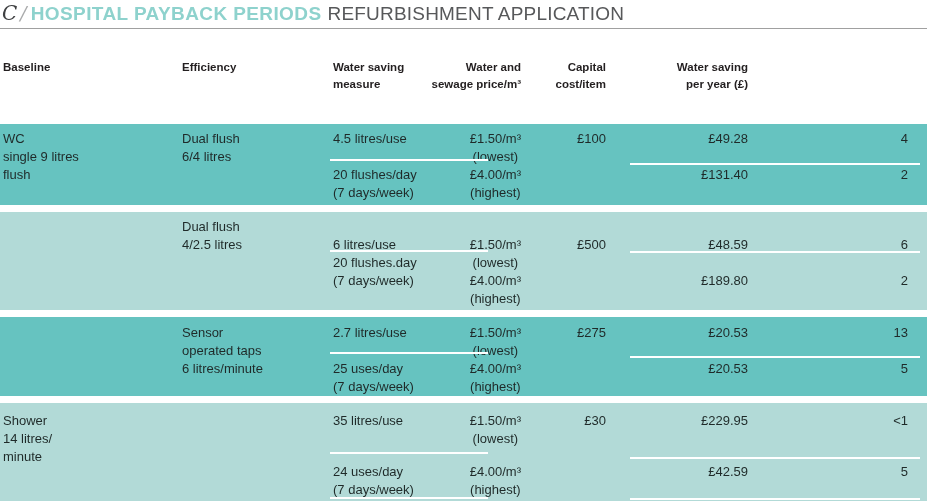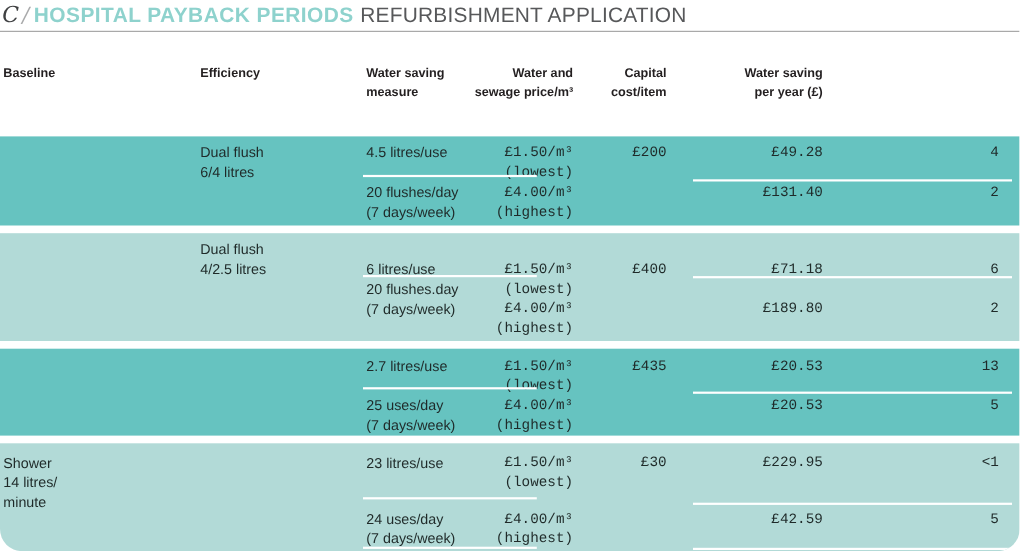--- a/index.html
+++ b/index.html
@@ -1,38 +1,38 @@
 <!DOCTYPE html>
 <html style="--band_dark: #66c3c0; --band_light: #b2dad7; --title_teal: #8ed2cd; --title_gray: #57585a; --header_text: #231f20; --text_dark: #1f2a29; --divider: #ffffff; --rule_gray: #a0a0a0;"><head>
 <meta charset="utf-8">
 <style>
   html,body { margin:0; padding:0; background:#ffffff; }
   .page {
     position:relative; width:927px; height:501px; background:#ffffff;
-    font-family:"Liberation Sans", sans-serif; overflow:hidden;border-radius:20px;
+    font-family:"Liberation Sans", sans-serif; overflow:hidden;
   }
   .titlebar { position:absolute; left:0; top:0; width:927px; height:27px; line-height:27px; white-space:nowrap; }
   .t-index { font-family:"DejaVu Serif", serif; font-style:italic; font-size:20px; color:#3f4042; margin-left:2px; }
   .t-slash { font-family:"DejaVu Serif", serif; font-style:italic; font-size:19px; color:#a9aaab; margin:0 4px 0 3px; }
   .t-main  { font-weight:bold; font-size:19px; letter-spacing:0.4px; color:var(--title_teal); }
   .t-sub   { font-size:19px; letter-spacing:0.2px; color:var(--title_gray); margin-left:6px; }
   .rule { position:absolute; left:0; top:28px; width:927px; height:1px; background:var(--rule_gray); }
   .hcell {
     position:absolute; top:59px; white-space:pre-line; font-size:11.5px; line-height:17px;
     font-weight:bold; color:var(--header_text);
   }
   .hcell.r { text-align:right;margin-left:36px; }
   .band { position:absolute; left:0; width:927px; }
   .band.dark  { background:var(--band_dark); }
   .band.light { background:var(--band_light); }
   .cell {
     position:absolute; white-space:pre-line; font-size:13px; line-height:18px;
     color:var(--text_dark);
   }
-  .cell.r { text-align:right;font-family:Liberation Mono, monospace; }
+  .cell.r { text-align:center; }
   .divider { position:absolute; height:2px; background:var(--divider); }
 </style>
 </head>
 <body>
 
 <div class="page">
 
   <div class="titlebar">
     <span class="t-index">C</span><span class="t-slash">/</span><span class="t-main">HOSPITAL PAYBACK PERIODS</span><span class="t-sub">REFURBISHMENT APPLICATION</span>
   </div>
@@ -47,73 +47,79 @@
   <div class="hcell r" style="right:321px">Capital
 cost/item</div>
   <div class="hcell r" style="right:179px">Water saving
 per year (£)</div>
 
   <div class="band dark" style="top:124px;height:81px"></div>
   <div class="band light" style="top:212px;height:98px"></div>
   <div class="band dark" style="top:317px;height:79px"></div>
   <div class="band light" style="top:403px;height:98px"></div>
 
+  <div class="cell" style="left:3px;top:130px">WC
+single 9 litres
+flush</div>
   <div class="cell" style="left:182px;top:130px">Dual flush
 6/4 litres</div>
   <div class="cell" style="left:333px;top:130px">4.5 litres/use</div>
   <div class="cell r" style="right:406px;top:130px">£1.50/m³
 (lowest)</div>
-  <div class="cell r" style="right:321px;top:130px">£200</div>
+  <div class="cell r" style="right:321px;top:130px">£100</div>
   <div class="cell r" style="right:179px;top:130px">£49.28</div>
   <div class="cell r" style="right:19px;top:130px">4</div>
   <div class="divider" style="left:330px;top:159px;width:158px"></div>
   <div class="divider" style="left:630px;top:163px;width:290px"></div>
   <div class="cell" style="left:333px;top:166px">20 flushes/day
 (7 days/week)</div>
   <div class="cell r" style="right:406px;top:166px">£4.00/m³
 (highest)</div>
   <div class="cell r" style="right:179px;top:166px">£131.40</div>
   <div class="cell r" style="right:19px;top:166px">2</div>
 
   <div class="cell" style="left:182px;top:218px">Dual flush
 4/2.5 litres</div>
   <div class="cell" style="left:333px;top:236px">6 litres/use</div>
   <div class="cell r" style="right:406px;top:236px">£1.50/m³
 (lowest)</div>
-  <div class="cell r" style="right:321px;top:236px">£400</div>
-  <div class="cell r" style="right:179px;top:236px">£71.18</div>
+  <div class="cell r" style="right:321px;top:236px">£500</div>
+  <div class="cell r" style="right:179px;top:236px">£48.59</div>
   <div class="cell r" style="right:19px;top:236px">6</div>
   <div class="divider" style="left:330px;top:250px;width:158px"></div>
   <div class="divider" style="left:630px;top:251px;width:290px"></div>
   <div class="cell" style="left:333px;top:254px">20 flushes.day
 (7 days/week)</div>
   <div class="cell r" style="right:406px;top:272px">£4.00/m³
 (highest)</div>
   <div class="cell r" style="right:179px;top:272px">£189.80</div>
   <div class="cell r" style="right:19px;top:272px">2</div>
 
+  <div class="cell" style="left:182px;top:324px">Sensor
+operated taps
+6 litres/minute</div>
   <div class="cell" style="left:333px;top:324px">2.7 litres/use</div>
   <div class="cell r" style="right:406px;top:324px">£1.50/m³
 (lowest)</div>
-  <div class="cell r" style="right:321px;top:324px">£435</div>
+  <div class="cell r" style="right:321px;top:324px">£275</div>
   <div class="cell r" style="right:179px;top:324px">£20.53</div>
   <div class="cell r" style="right:19px;top:324px">13</div>
   <div class="divider" style="left:330px;top:352px;width:158px"></div>
   <div class="divider" style="left:630px;top:356px;width:290px"></div>
   <div class="cell" style="left:333px;top:360px">25 uses/day
 (7 days/week)</div>
   <div class="cell r" style="right:406px;top:360px">£4.00/m³
 (highest)</div>
   <div class="cell r" style="right:179px;top:360px">£20.53</div>
   <div class="cell r" style="right:19px;top:360px">5</div>
 
   <div class="cell" style="left:3px;top:412px">Shower
 14 litres/
 minute</div>
-  <div class="cell" style="left:333px;top:412px">23 litres/use</div>
+  <div class="cell" style="left:333px;top:412px">35 litres/use</div>
   <div class="cell r" style="right:406px;top:412px">£1.50/m³
 (lowest)</div>
   <div class="cell r" style="right:321px;top:412px">£30</div>
   <div class="cell r" style="right:179px;top:412px">£229.95</div>
   <div class="cell r" style="right:19px;top:412px">&lt;1</div>
   <div class="divider" style="left:330px;top:452px;width:158px"></div>
   <div class="divider" style="left:630px;top:457px;width:290px"></div>
   <div class="cell" style="left:333px;top:463px">24 uses/day
 (7 days/week)</div>
   <div class="cell r" style="right:406px;top:463px">£4.00/m³

